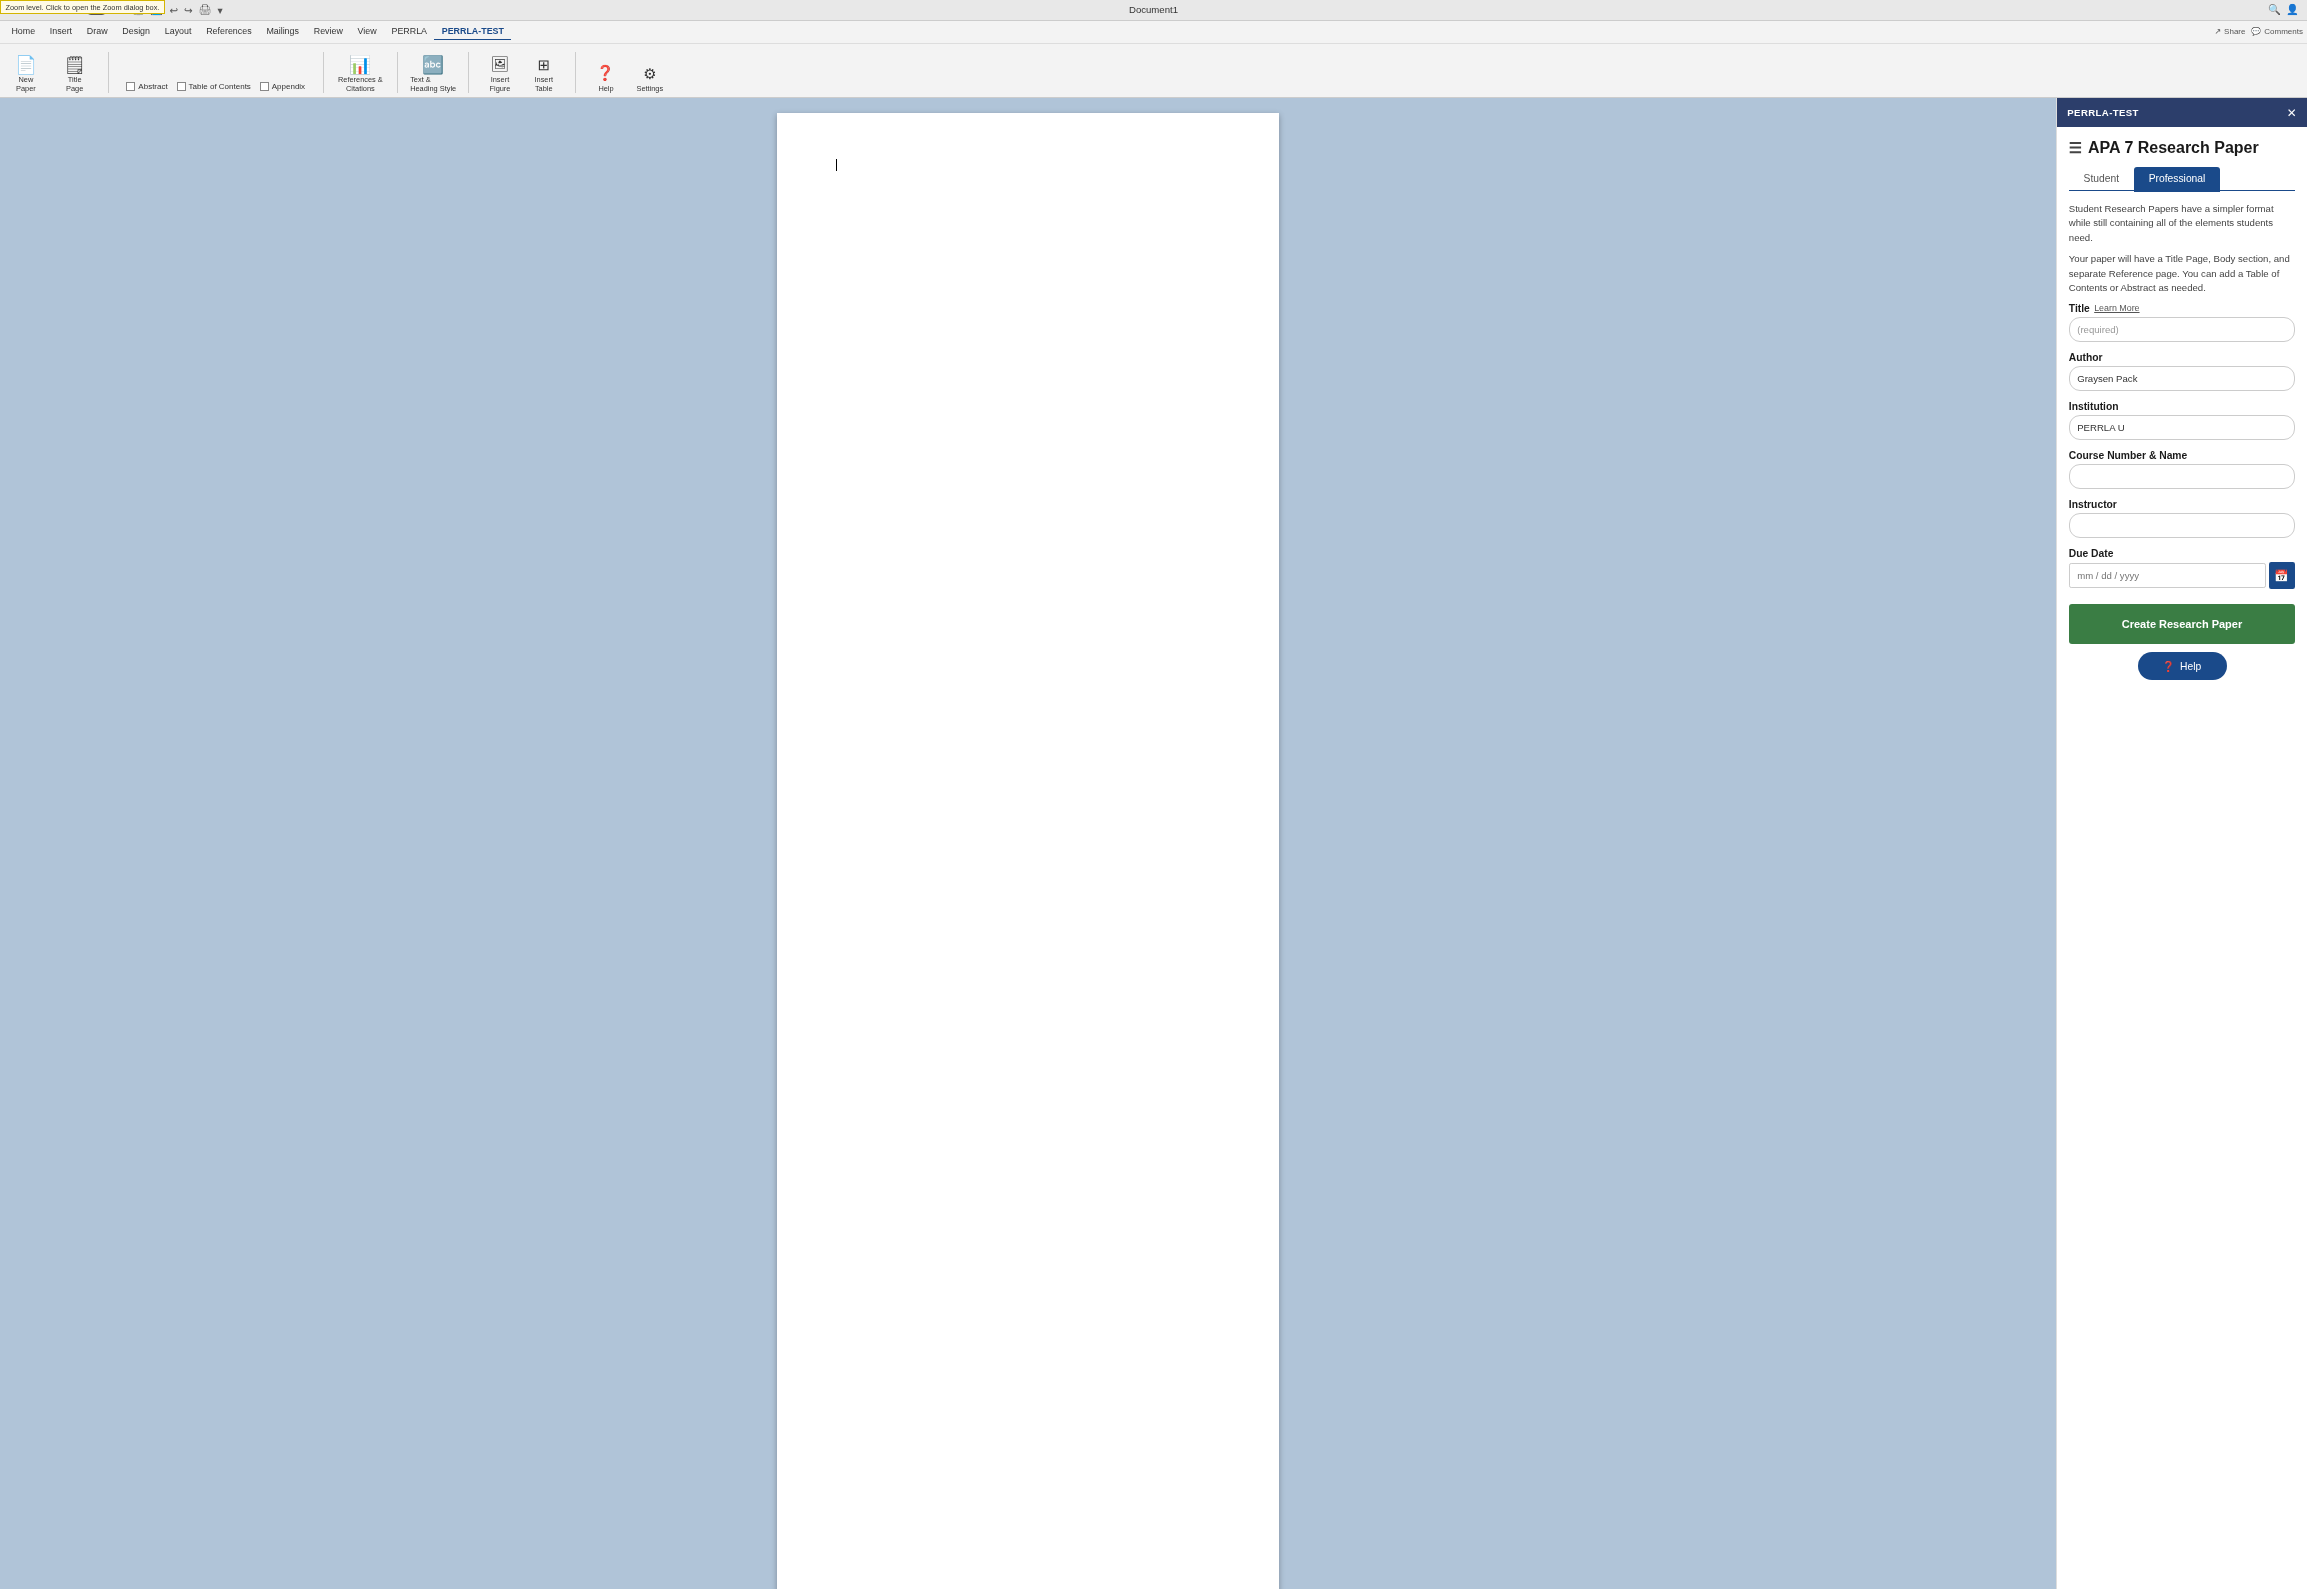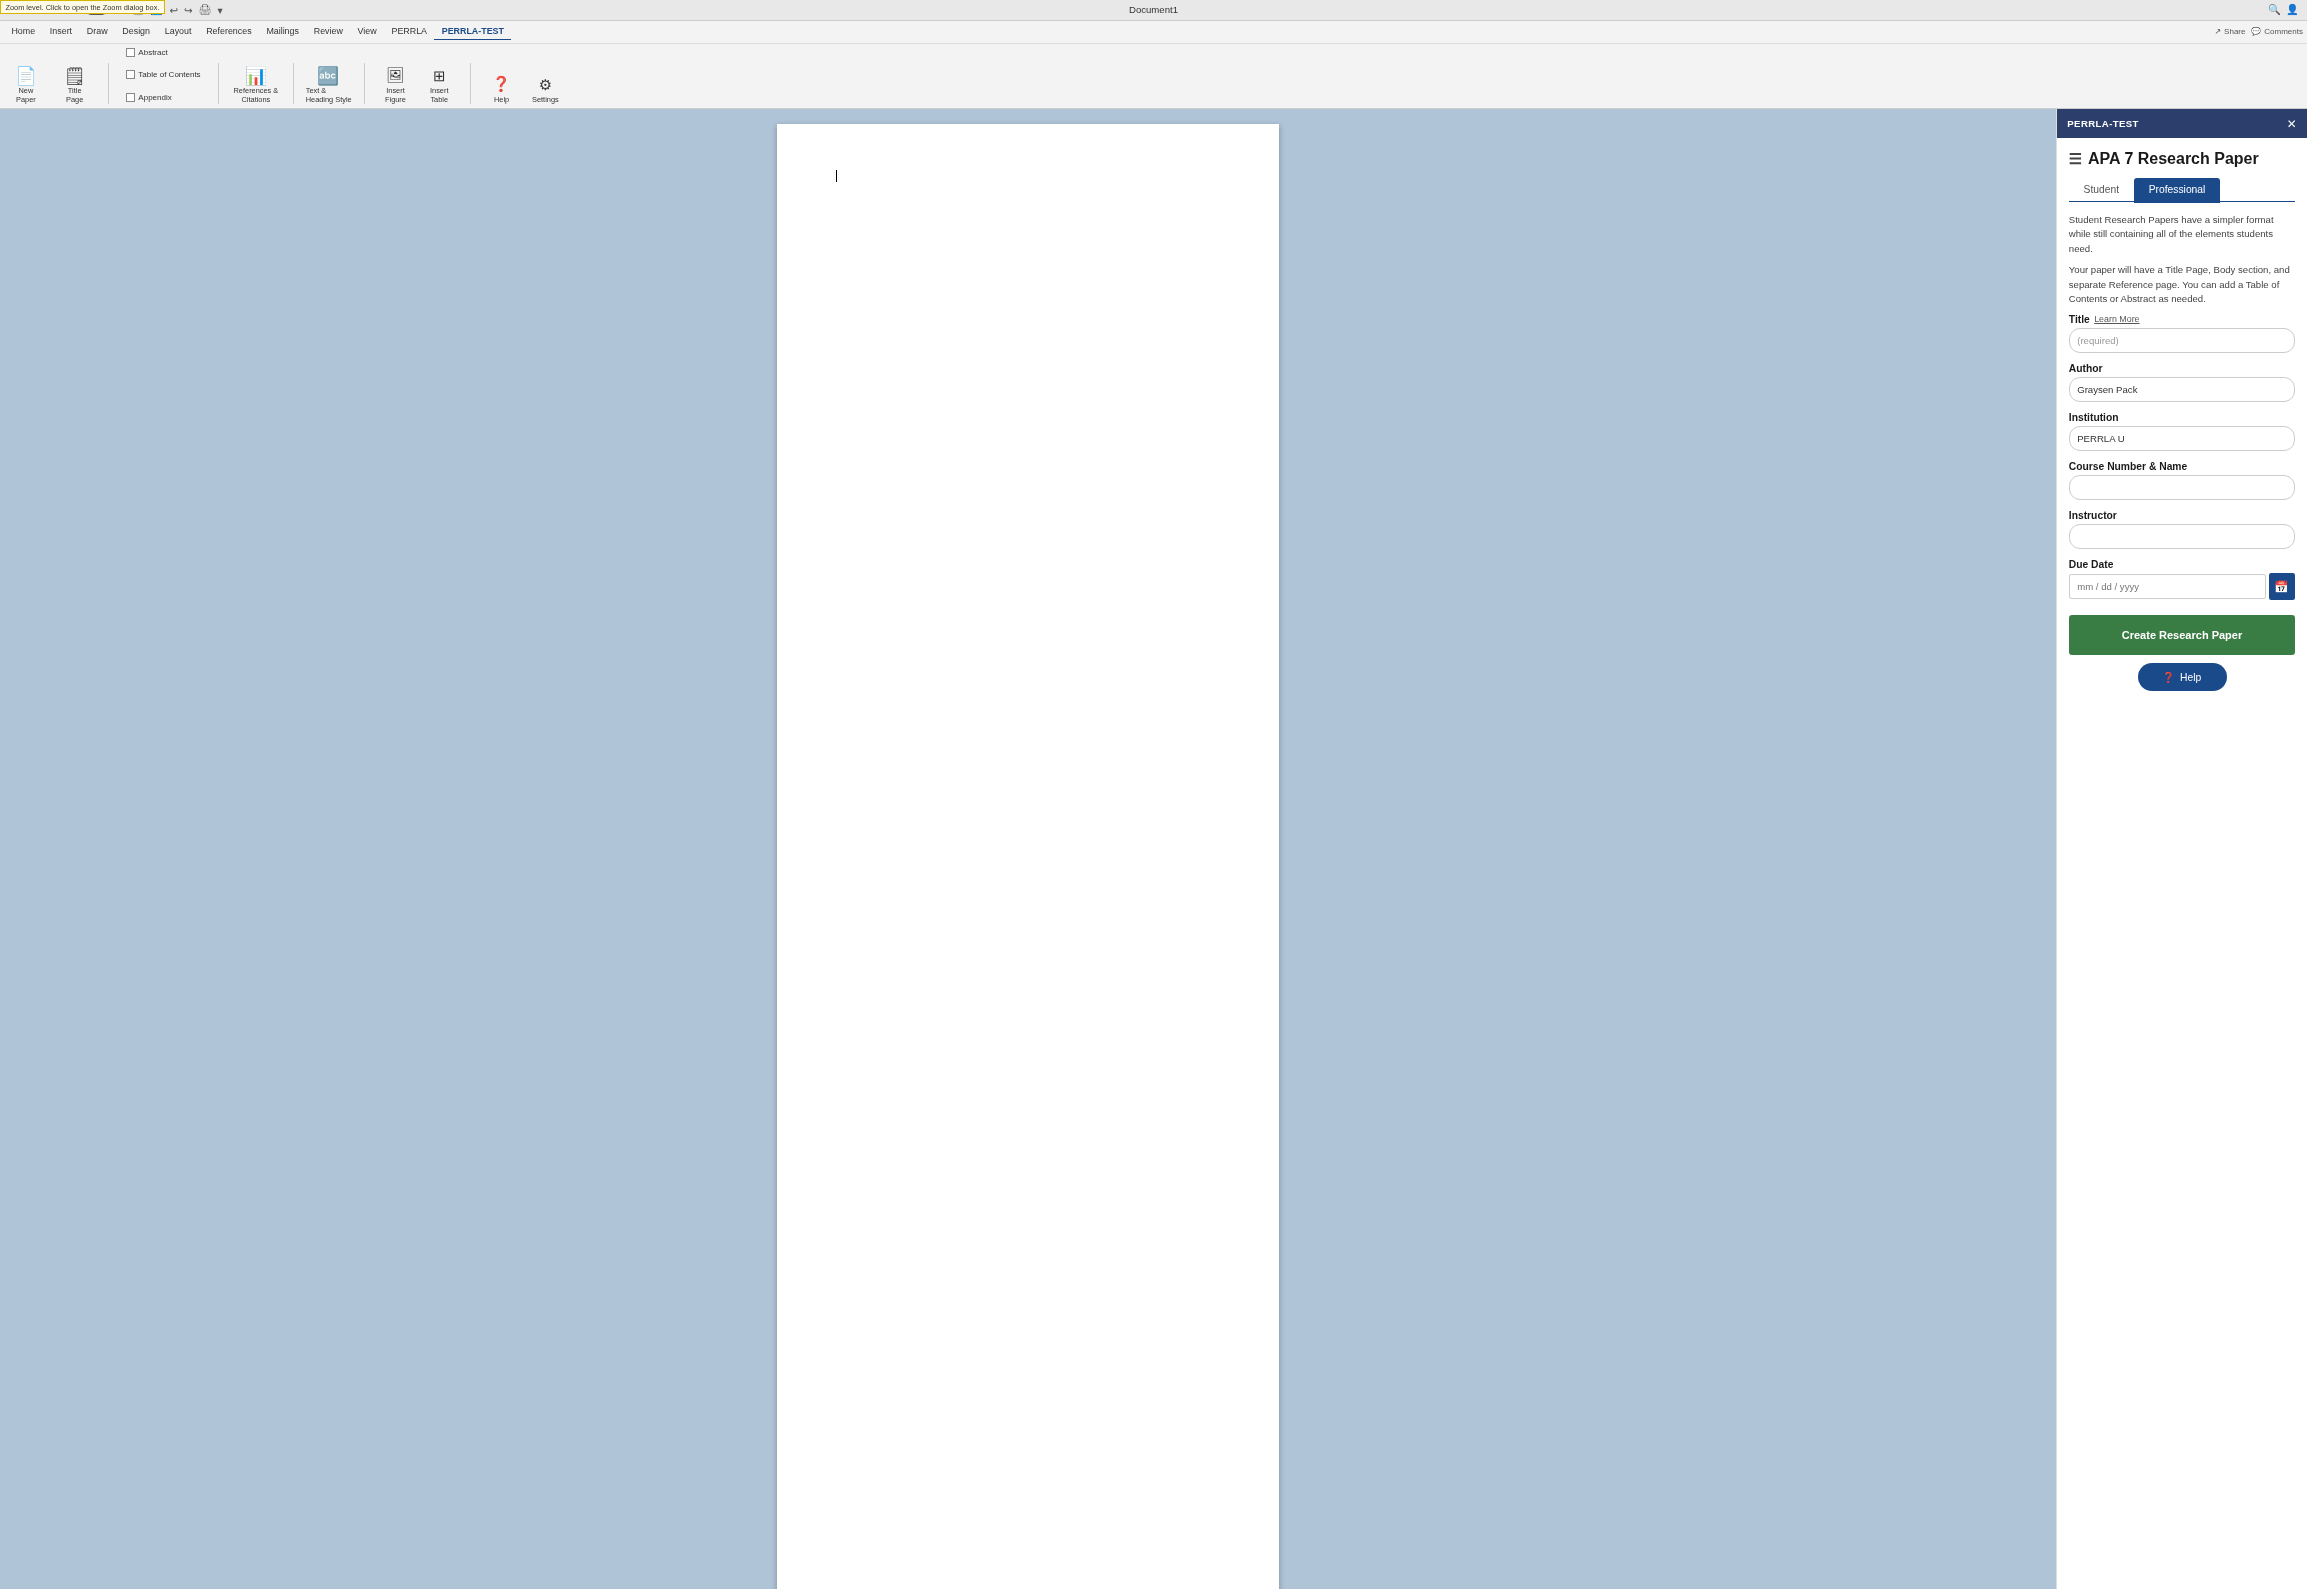--- a/index.html
+++ b/index.html
@@ -154,21 +154,21 @@
 Paper</span>
     </div>
 
     <div class="ribbon-btn-large">
       <div class="icon">🗒</div>
       <span style="white-space:pre; text-align:center;">Title
 Page</span>
     </div>
     <div class="ribbon-separator"></div>
 
-    <div style="display:flex; flex-direction:column; gap:12px; justify-content:flex-end; padding-bottom:1.5px;">
+    <div style="display:flex; flex-direction:row; gap:3px; justify-content:flex-end; padding-bottom:1.5px;">
       <div class="ribbon-btn-small">
         <div class="cb"></div>
         <span>Abstract</span>
       </div>
       <div class="ribbon-btn-small">
         <div class="cb"></div>
         <span>Table of Contents</span>
       </div>
       <div class="ribbon-btn-small">
         <div class="cb"></div>

